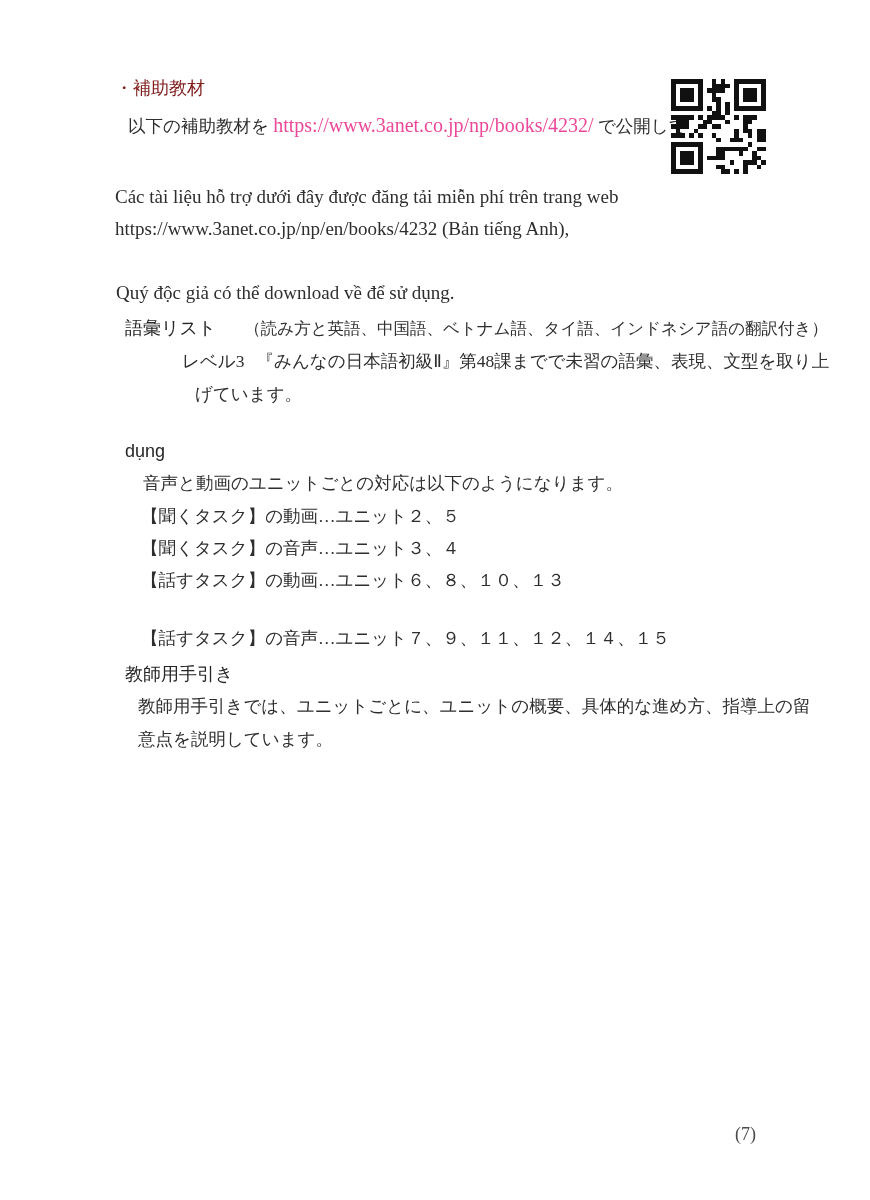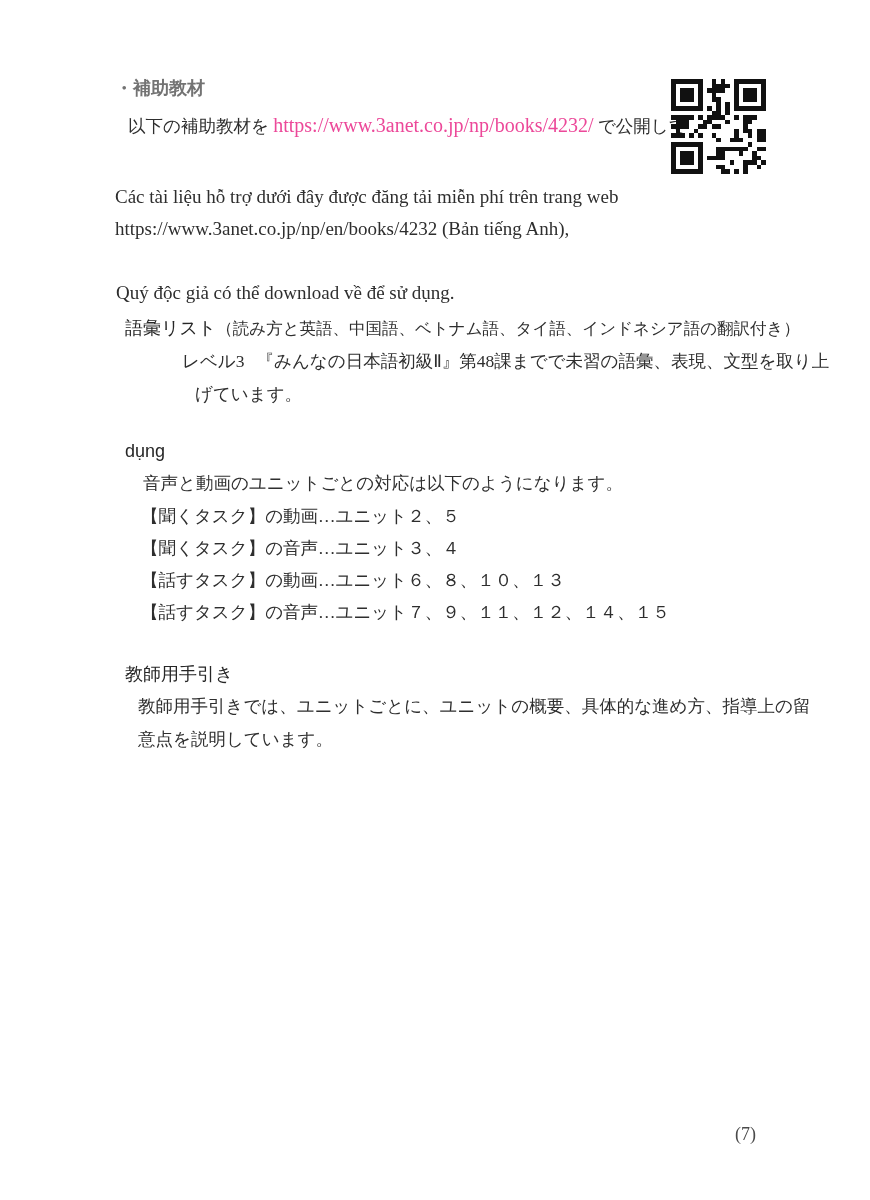--- a/index.html
+++ b/index.html
@@ -23,36 +23,37 @@
   .mincho {
     font-family: "Liberation Serif", serif;
     font-size: 17.5px;
   }
   .gothic {
     font-family: "Liberation Sans", sans-serif;
     font-size: 18px;
     color: #262626;
   }
   .bold {
-    font-weight: bold;
-    color: #737373;
+    font-weight: normal;
+    color: #7f1d1d;
   }
   .latin {
     font-family: "Liberation Serif", serif;
     font-size: 20px;
     color: #ec4899;
   }
   .vi {
     font-family: "Liberation Serif", serif;
     font-size: 19px;
     color: #2e2e2e;
   }
   .paren {
     font-family: "Liberation Serif", serif;
     font-size: 16.5px;
+    margin-left: 28px;
   }
   .level-label {
     display: inline-block;
     margin-right: 12px;
     margin-left: 44px;
   }
   .qr-box {
     position: absolute;
     left: 671px;
     top: 79px;
@@ -311,21 +312,21 @@
   <div class="line gothic" style="left:125px; top:441px">dụng</div>
 
   <div class="line mincho" style="left:143px; top:473px">音声と動画のユニットごとの対応は以下のようになります。</div>
 
   <div class="line mincho" style="left:141px; top:506px">【聞くタスク】の動画…ユニット２、５</div>
 
   <div class="line mincho" style="left:141px; top:538px">【聞くタスク】の音声…ユニット３、４</div>
 
   <div class="line mincho" style="left:141px; top:570px">【話すタスク】の動画…ユニット６、８、１０、１３</div>
 
-  <div class="line mincho" style="left:141px; top:602px">【話すタスク】の音声…ユニット７、９、１１、１２、１４、１５</div>
+  <div class="line mincho" style="left:141px; top:628px">【話すタスク】の音声…ユニット７、９、１１、１２、１４、１５</div>
 
   <div class="line gothic" style="left:125px; top:664px">教師用手引き</div>
 
   <div class="line mincho" style="left:138px; top:696px">教師用手引きでは、ユニットごとに、ユニットの概要、具体的な進め方、指導上の留</div>
 
   <div class="line mincho" style="left:138px; top:729px">意点を説明しています。</div>
 
   <div class="page-number">(7)</div>
 
 </div>

